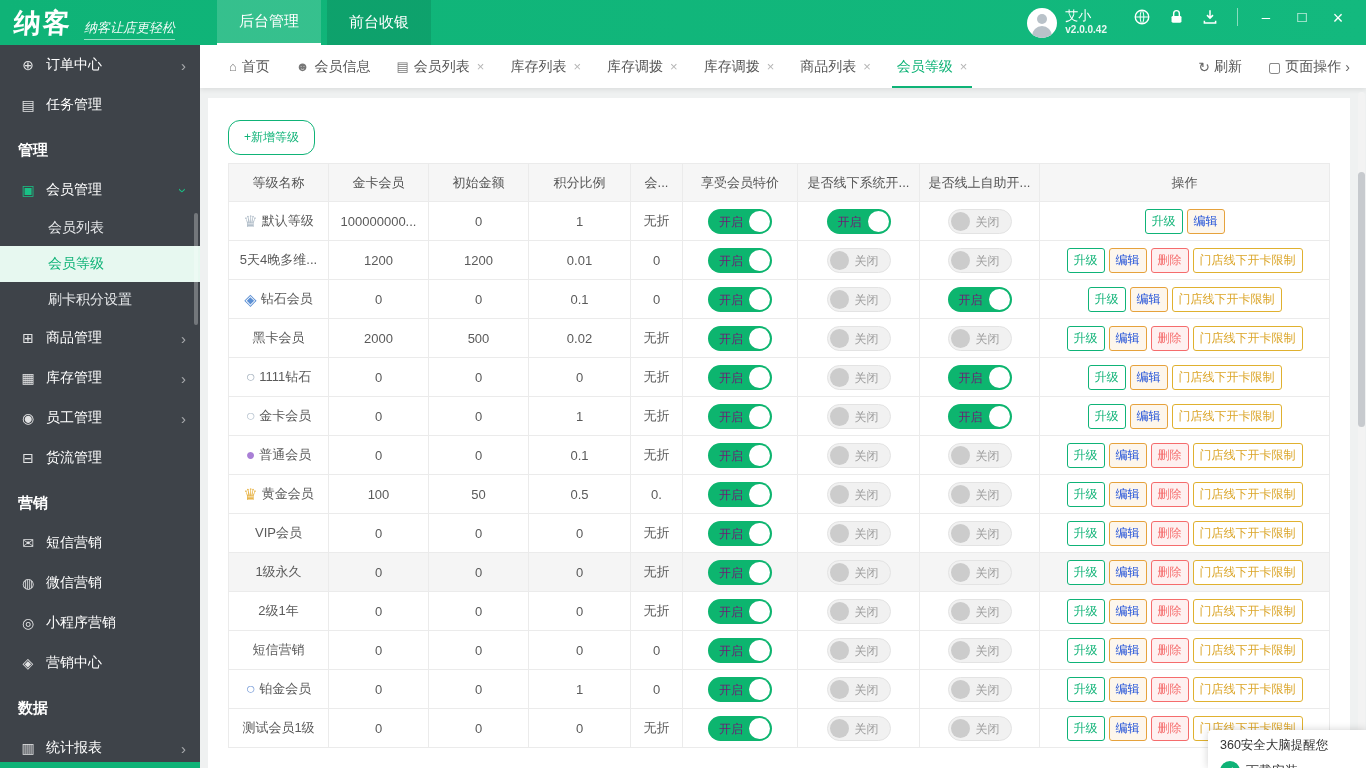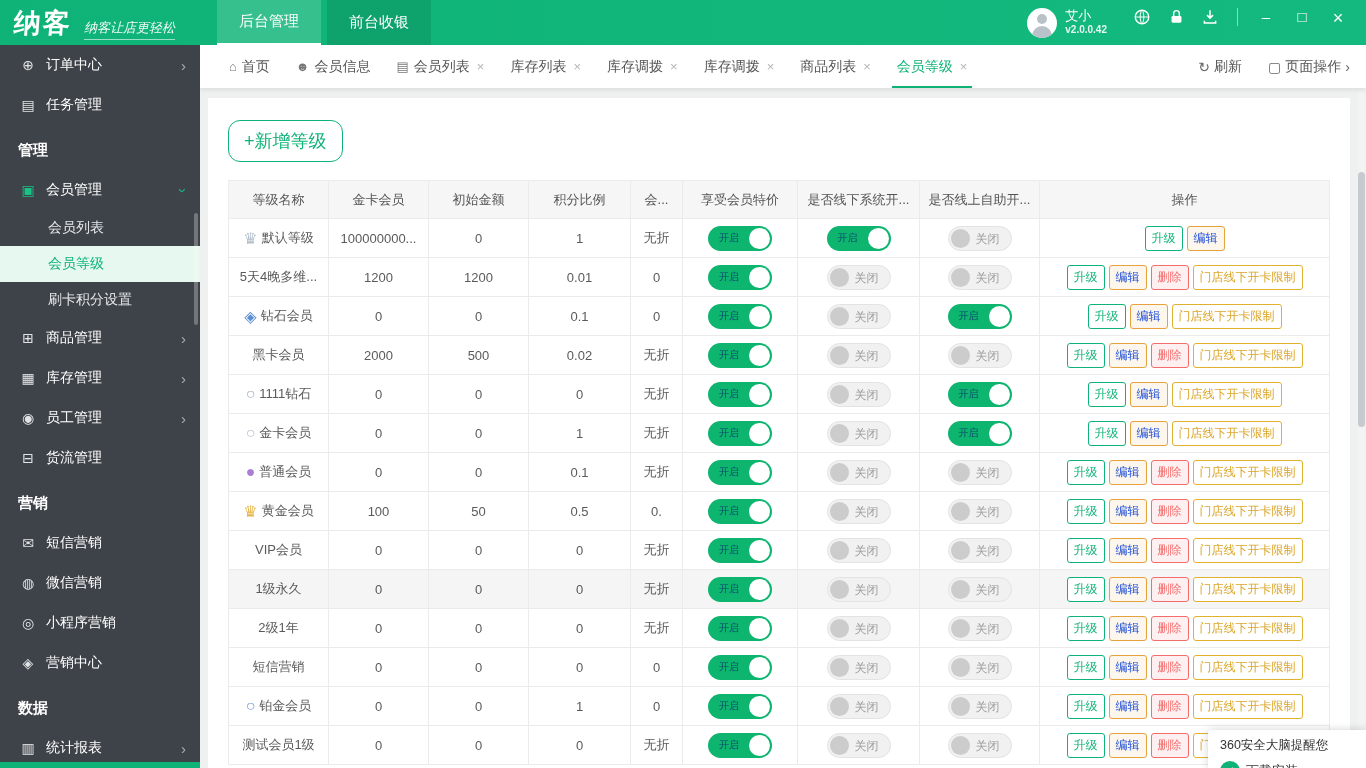--- a/index.html
+++ b/index.html
@@ -47,33 +47,33 @@
   .tab.active { color:#0fb377; }
   .tab.active::after { content:""; position:absolute; left:8px; right:8px; bottom:0; height:2px; background:#0fb377; }
   .tab-close { margin-left:7px; color:#b5b5b5; font-size:13px; }
   .tab-actions { margin-left:auto; display:flex; align-items:center; color:#555; font-size:14px; }
   .taction { display:flex; align-items:center; margin-left:26px; cursor:pointer; }
   .ticon { margin-right:4px; font-size:14px; color:#666; }
   .ticon.chev { margin:0 0 0 4px; }
 
   .content { height:680px; padding:10px 16px 0 8px; }
   .card { background:#fff; height:670px; padding:22px 20px; overflow:hidden; }
-  .add-btn { display:inline-flex; align-items:center; background:#fff; border:1px solid #0fb377; color:#0fb377; font-size:18px; padding:8px 15px; border-radius:12px; cursor:pointer; font-family:inherit; }
-
-  table { border-collapse:collapse; width:100%; margin-top:18px; table-layout:fixed; }
+  .add-btn { display:inline-flex; align-items:center; background:#fff; border:1px solid #0fb377; color:#0fb377; font-size:12px; padding:8px 15px; border-radius:12px; cursor:pointer; font-family:inherit; }
+
+  table { border-collapse:collapse; width:100%; margin-top:8px; table-layout:fixed; }
   th,td { border:1px solid #ebebeb; text-align:center; font-size:13px; color:#5a5a5a; height:39px; padding:0 2px; overflow:hidden; white-space:nowrap; }
   th { background:#f6f6f6; color:#555; font-weight:normal; height:38px; }
   tr.hover td { background:#f5f5f5; }
   .c0{width:100px}.c1{width:100px}.c2{width:100px}.c3{width:102px}.c4{width:52px}.c5{width:115px}.c6{width:122px}.c7{width:120px}
   .name-wrap { display:inline-flex; align-items:center; }
   .row-icon { font-size:16px; margin-right:4px; }
 
   .toggle { position:relative; display:inline-block; width:64px; height:25px; border-radius:13px; vertical-align:middle; cursor:pointer; }
   .toggle.on { background:#0db56f; }
-  .toggle.on .tg-text { position:absolute; left:11px; top:5px; font-size:10px; color:#0c4a6e; }
+  .toggle.on .tg-text { position:absolute; left:11px; top:5px; font-size:12px; color:#701a75; }
   .toggle.on .tg-knob { position:absolute; right:2px; top:2px; width:21px; height:21px; border-radius:50%; background:#fff; }
   .toggle.off { background:#f1f1f1; border:1px solid #e3e3e3; }
   .toggle.off .tg-text { position:absolute; right:11px; top:4px; font-size:12px; color:#9b9b9b; }
   .toggle.off .tg-knob { position:absolute; left:2px; top:2px; width:19px; height:19px; border-radius:50%; background:#cccccc; }
 
   .abtn { display:inline-block; margin:0 2px; padding:3px 6px; border-radius:3px; font-size:12px; background:#fff; cursor:pointer; font-family:inherit; }
   .btn-green { border:1px solid #0fb377; color:#0fb377; }
   .btn-orange { border:1px solid #e6a23c; color:#1d4ed8; background:#fdf6ec; }
   .btn-red { border:1px solid #f56c6c; color:#f56c6c; background:#fef0f0; }
   .btn-yellow { border:1px solid #e0b12f; color:#dba528; background:#fff; }

